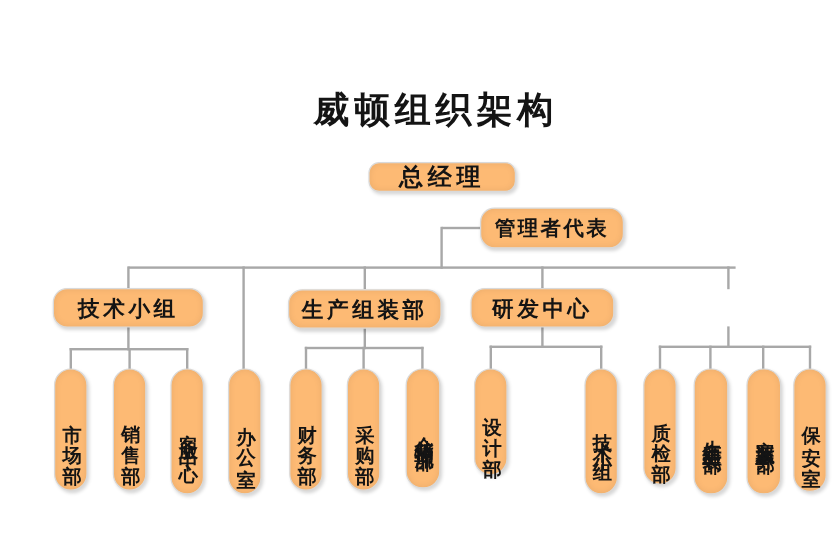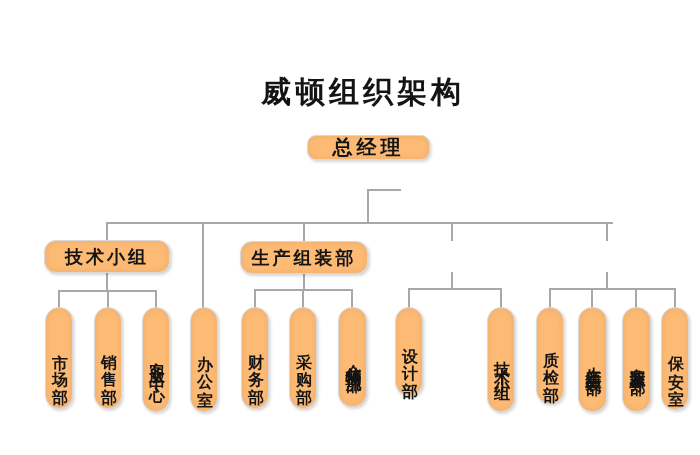--- a/index.html
+++ b/index.html
@@ -1,18 +1,18 @@
 <!DOCTYPE html>
 <html style="--line: #a8a8a8; --box-border: #d9d9d9; --text: #141414; --background: #ffffff;"><head>
 <meta charset="utf-8">
 <style>
   html,body{margin:0;padding:0;background:#fff;}
   #canvas{
     position:relative;width:700px;height:455px;background:var(--background,#fff);
-    font-family:Liberation Mono, monospace;overflow:hidden;
+    font-family:Liberation Sans, sans-serif;overflow:hidden;
   }
   .chart-title{
     position:absolute;left:363px;top:72px;transform:translateX(-50%);
     font-size:30px;font-weight:700;letter-spacing:4px;white-space:nowrap;
     color:var(--text,#141414);
   }
   .ln{position:absolute;background:var(--line,#a8a8a8);}
   .node{
     position:absolute;display:flex;align-items:center;justify-content:center;
     background:#fdba74;border:1px solid var(--box-border,#d9d9d9);
@@ -64,26 +64,32 @@
   <div class="ln" style="left:606px;top:272px;width:2px;height:18px"></div>
   <div class="ln" style="left:549px;top:288px;width:127px;height:2px"></div>
   <div class="ln" style="left:549px;top:288px;width:2px;height:20px"></div>
   <div class="ln" style="left:591px;top:288px;width:2px;height:20px"></div>
   <div class="ln" style="left:635px;top:288px;width:2px;height:20px"></div>
   <div class="ln" style="left:674px;top:288px;width:2px;height:20px"></div>
 
   <div class="node gm-node" style="left:307px;top:135px;width:123px;height:25px">
     <span>总经理</span>
   </div>
+  <div class="node rep-node" style="left:400px;top:173px;width:120px;height:34px;border-radius:12px">
+    <span>管理者代表</span>
+  </div>
 
   <div class="node h-node" style="left:44px;top:240px;width:126px;height:33px">
     <span>技术小组</span>
   </div>
   <div class="node h-node" style="left:240px;top:241px;width:128px;height:33px">
     <span>生产组装部</span>
+  </div>
+  <div class="node h-node" style="left:392px;top:240px;width:120px;height:33px">
+    <span>研发中心</span>
   </div>
 
   <div class="node v-node" style="left:45px;top:307px;width:28px;height:102px">
     <span class="vlabel" style="letter-spacing: 17px; margin-bottom: -17px;">市场部</span>
   </div>
   <div class="node v-node" style="left:94px;top:307px;width:28px;height:102px">
     <span class="vlabel" style="letter-spacing: 17px; margin-bottom: -17px;">销售部</span>
   </div>
   <div class="node v-node" style="left:142px;top:307px;width:28px;height:105px">
     <span class="vlabel" style="letter-spacing: 8px; margin-bottom: -8px;">客服中心</span>

